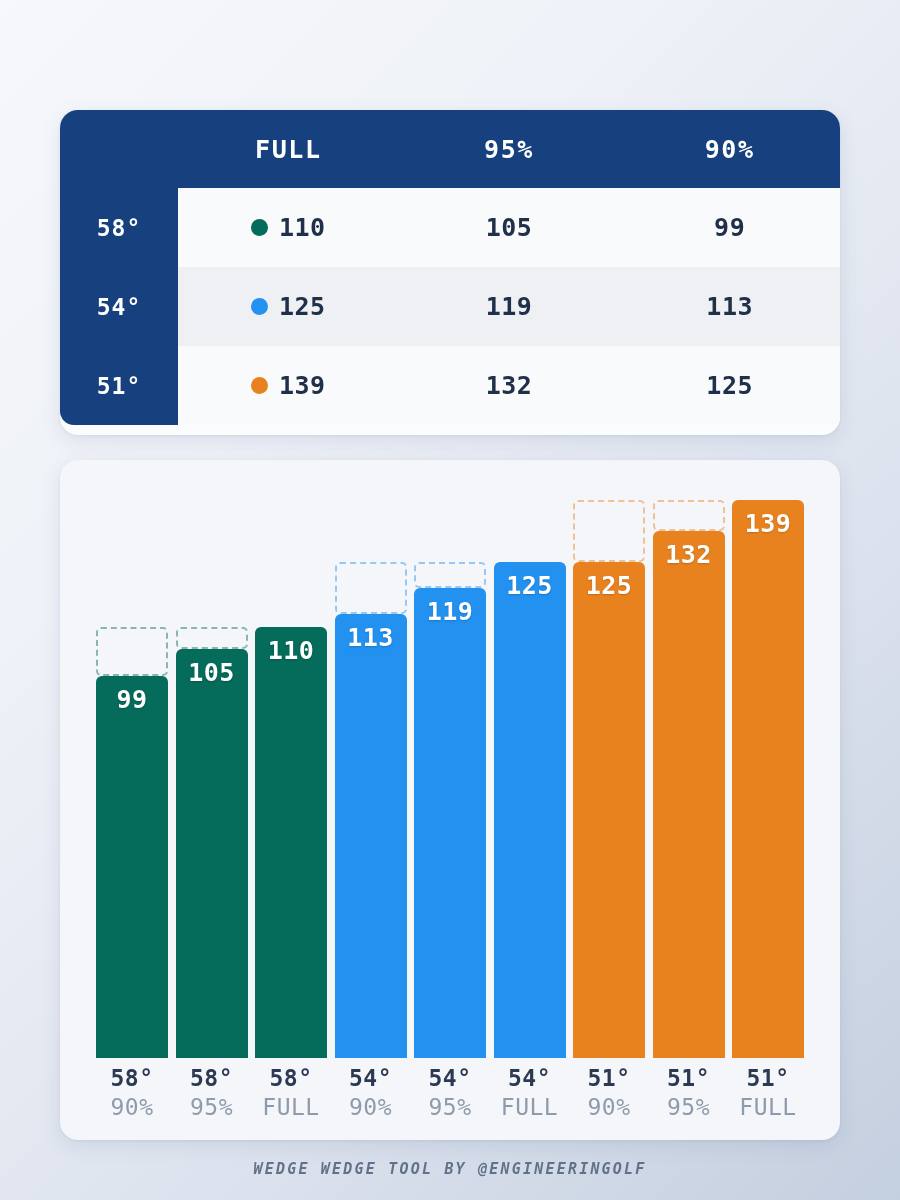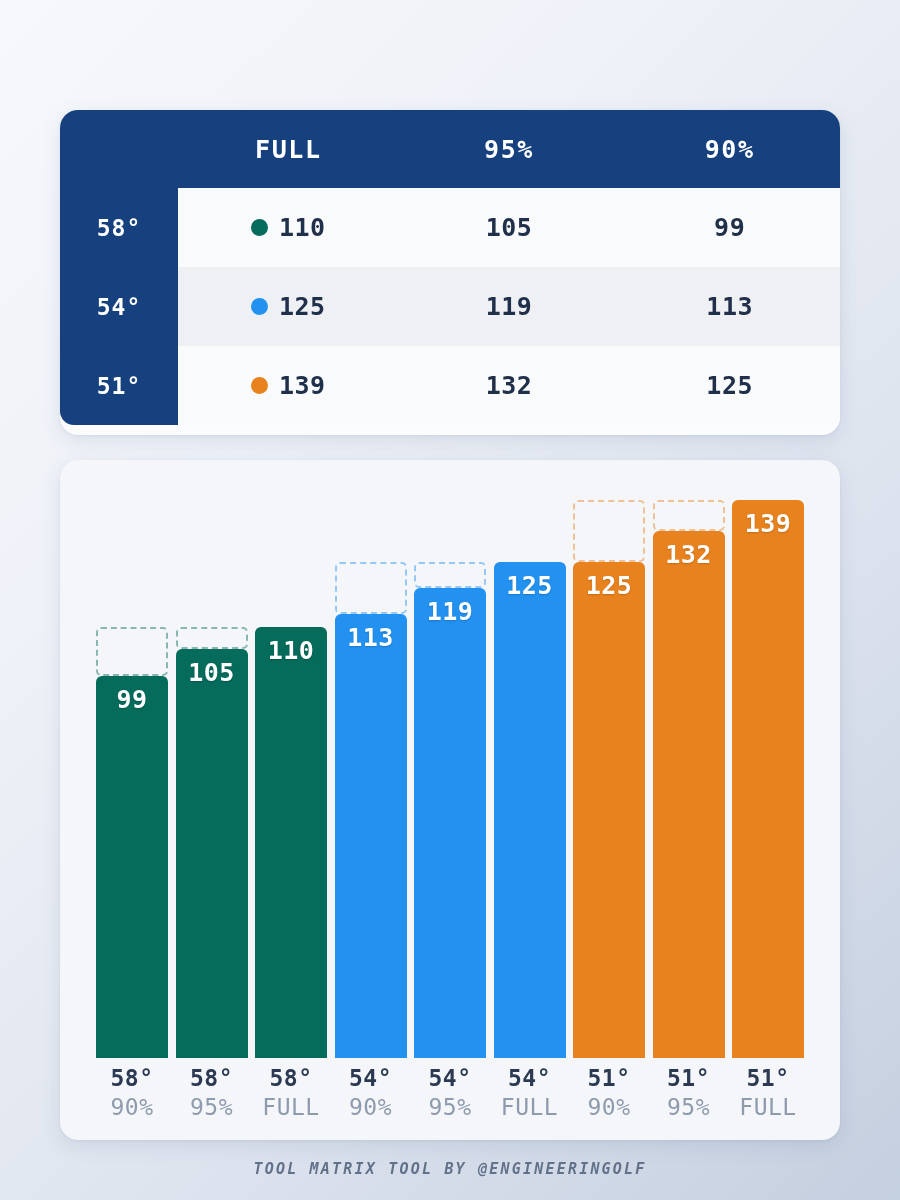--- a/index.html
+++ b/index.html
@@ -221,13 +221,13 @@
         <span class="axis-loft">51°</span>
         <span class="axis-pct">95%</span>
       </div>
       <div class="axis-tick" style="left: 636px;">
         <span class="axis-loft">51°</span>
         <span class="axis-pct">FULL</span>
       </div>
     </div>
 </div>
 
-<div id="footer-credit">TOOL MATRIX TOOL BY @ENGINEERINGOLF</div>
+<div id="footer-credit">WEDGE WEDGE TOOL BY @ENGINEERINGOLF</div>
 
 </body></html>

